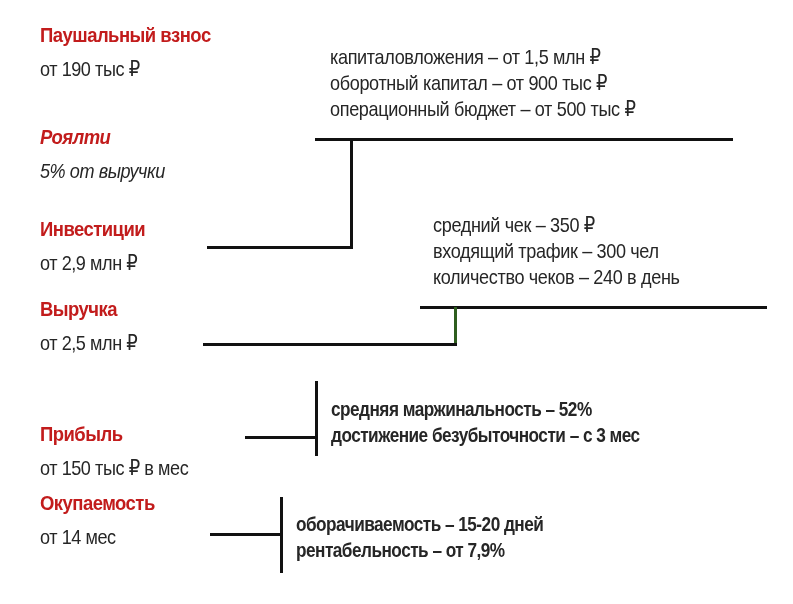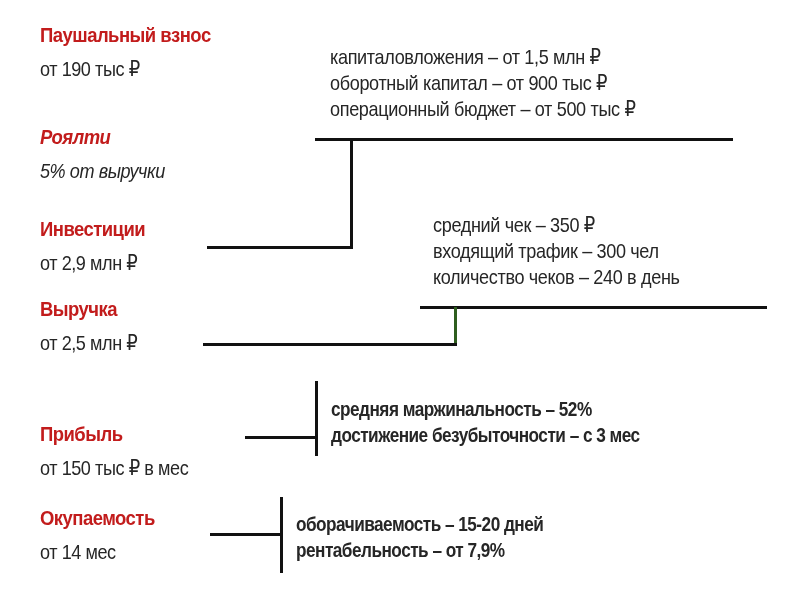--- a/index.html
+++ b/index.html
@@ -34,21 +34,21 @@
   <div class="value">от 2,9 млн ₽</div>
 </div>
 <div class="block" style="top:296px;">
   <div class="title">Выручка</div>
   <div class="value">от 2,5 млн ₽</div>
 </div>
 <div class="block" style="top:421px;">
   <div class="title">Прибыль</div>
   <div class="value">от 150 тыс ₽ в мес</div>
 </div>
-<div class="block" style="top:505px;">
+<div class="block" style="top:490px;">
   <div class="title">Окупаемость</div>
   <div class="value">от 14 мес</div>
 </div>
 
 <div class="detail" style="left:330px; top:44px;">
   <div>капиталовложения  – от 1,5 млн ₽</div>
   <div>оборотный капитал – от 900 тыс ₽</div>
   <div>операционный бюджет – от 500 тыс ₽</div>
 </div>
 <div class="line h" style="left:315px; top:138px; width:418px;"></div>

